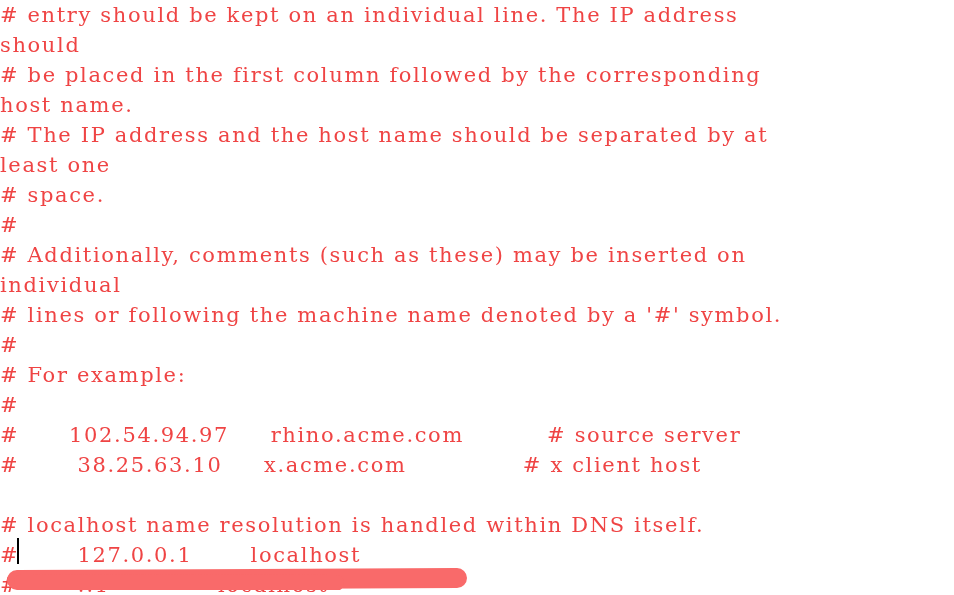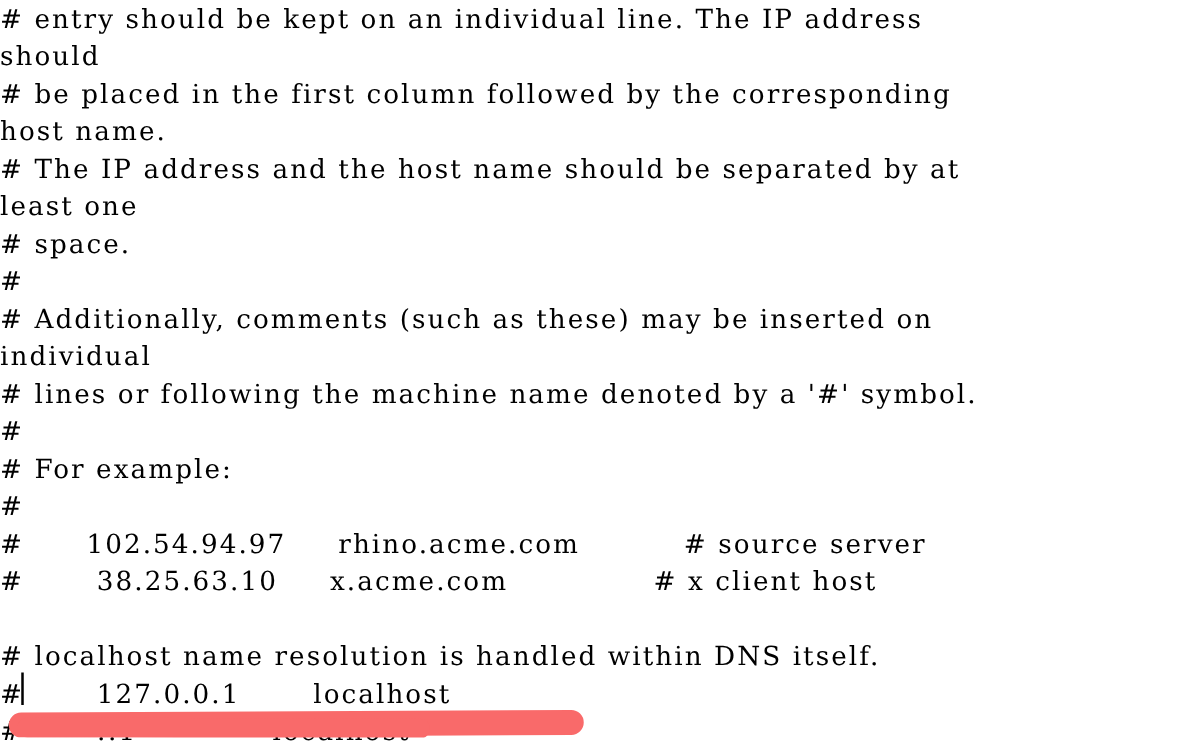--- a/index.html
+++ b/index.html
@@ -37,21 +37,21 @@
     -webkit-font-smoothing: none;
   }
 
   .line {
     display: block;
     height: 30px;
     white-space: pre;
     font-family: "DejaVu Serif", "Liberation Serif", serif;
     font-size: 21px;
     line-height: 30px;
-    color: #000000;
+    color: #ef4444;
   }
   .line.blank {
     height: 30px;
   }
 
   
   #caret {
     position: absolute;
     left: 17px;
     top: 538px;

